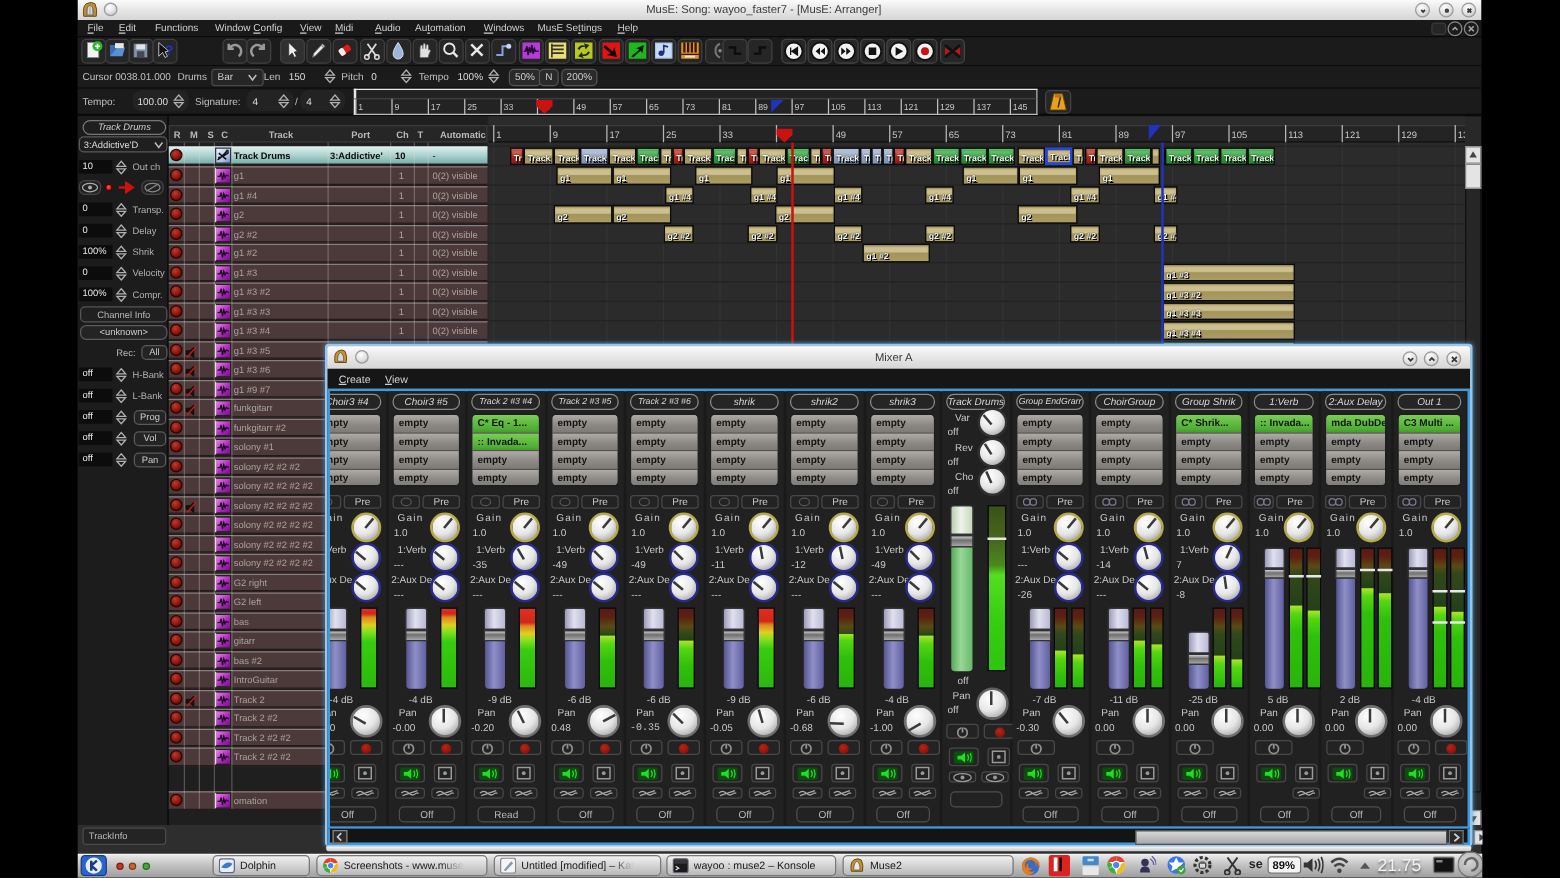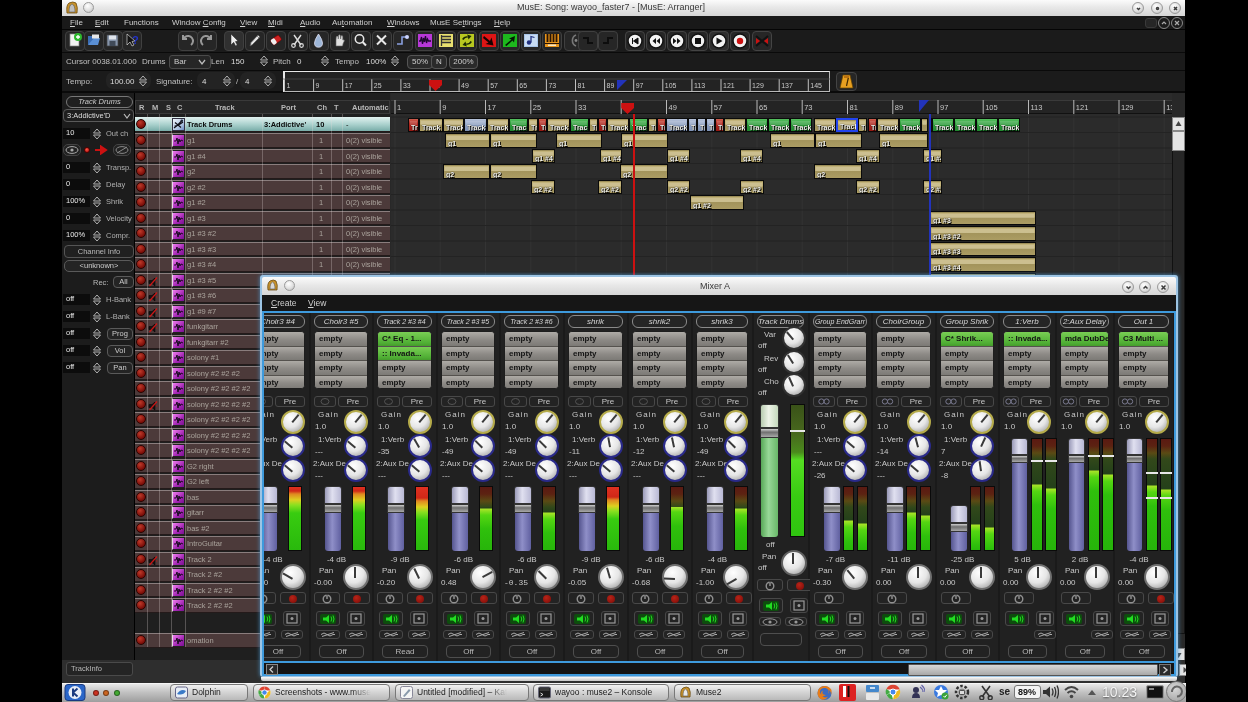--- a/index.html
+++ b/index.html
@@ -2687,21 +2687,21 @@
       <path d="M2 6 Q8.5 0 15 6" stroke="#444" stroke-width="2" fill="none"></path>
       <path d="M4.5 9 Q8.5 5.5 12.5 9" stroke="#444" stroke-width="2" fill="none"></path>
       <circle cx="8.5" cy="12.5" r="1.8" fill="#444"></circle>
     </svg>
   </div>
 <div style="left:1087px;top:689px;width:10px;height:7px;">
     <svg width="10" height="7">
       <path d="M1 6 L5 1 L9 6 Z" fill="#555"></path>
     </svg>
   </div>
-<div style="position:absolute;left:1102px;top:684px;font-size:14px;color:#f4f4f4;white-space:nowrap;text-shadow:0 1px 2px rgba(0,0,0,0.55);">10.23</div>
+<div style="position:absolute;left:1102px;top:684px;font-size:14px;color:#f4f4f4;white-space:nowrap;text-shadow:0 1px 2px rgba(0,0,0,0.55);">21.75</div>
 <div style="left:1146px;top:685px;width:18px;height:14px;">
     <svg width="18" height="14">
       <rect x="0.5" y="0.5" width="17" height="13" rx="1.5" fill="#333" stroke="#999"></rect>
       <rect x="2" y="2" width="14" height="10" fill="#111"></rect>
       <rect x="3" y="3" width="5" height="2" fill="#888"></rect>
     </svg>
   </div>
 <div style="left:1166px;top:681px;width:22px;height:21px;overflow:hidden;">
     <div style="left:0;top:0;width:21px;height:21px;border-radius:50%;background:radial-gradient(circle at 40% 35%,#d8d8d8,#9a9a9a);border:1px solid #777;">
       <svg width="19" height="19">

